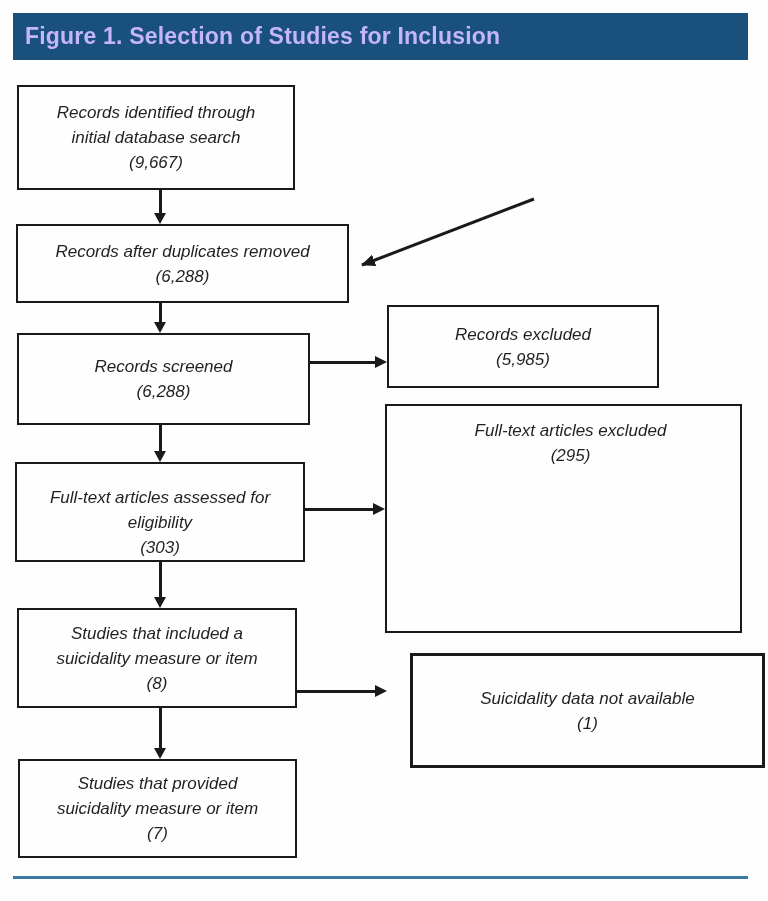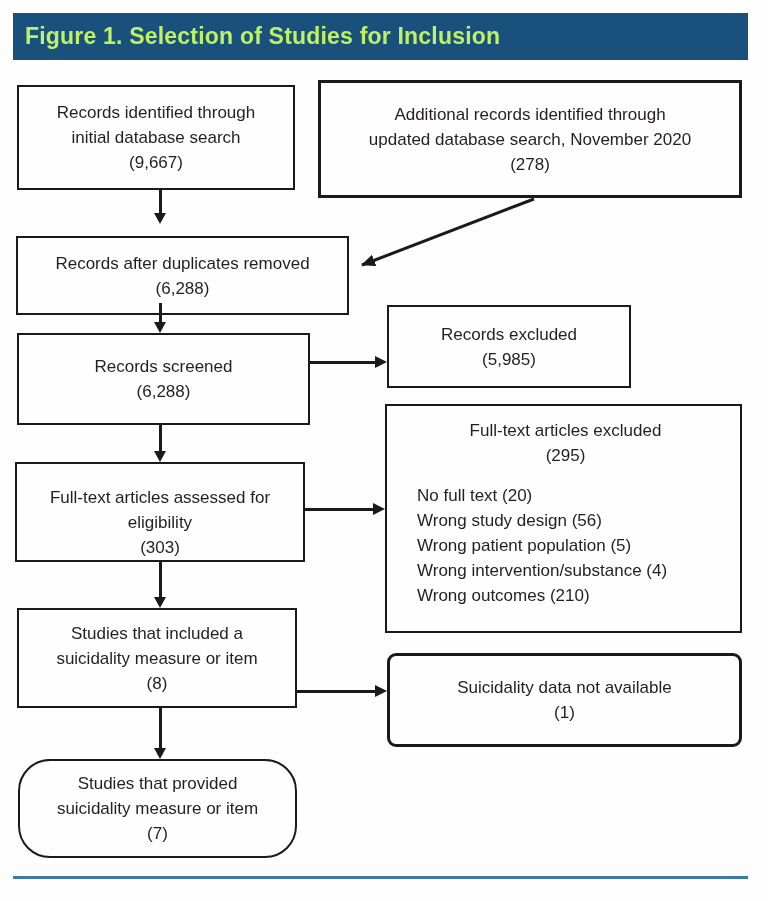--- a/index.html
+++ b/index.html
@@ -17,52 +17,52 @@
     left: 13px; top: 13px;
     width: 735px; height: 47px;
     background: #1a507c;
     display: flex;
     align-items: center;
     box-sizing: border-box;
     padding-left: 12px;
   }
   .title-bar h1 {
     margin: 0;
-    color: #bef264;
+    color: #c4b5fd;
     font-size: 23px;
     font-weight: bold;
     letter-spacing: 0.2px;
   }
   .box {
     position: absolute;
     box-sizing: border-box;
     border: 2.5px solid #1a1a1a;
     background: #fdfefd;
     display: flex;
     align-items: center;
     justify-content: center;
     text-align: center;
     font-size: 17px;
     line-height: 25px;
   }
-  .box-text, .box-title { white-space: pre-line; }
+  .box-text, .box-title { white-space: pre-line; font-style: italic; }
   .thick { border-width: 3px; }
 
   #box-initial       { left: 17px;  top: 85px;  width: 278px; height: 105px; }
   #box-updated       { left: 318px; top: 80px;  width: 424px; height: 118px; }
-  #box-duplicates    { left: 16px;  top: 236px; width: 333px; height: 79px;  }
+  #box-duplicates    { left: 16px;  top: 224px; width: 333px; height: 79px;  }
   #box-screened      { left: 17px;  top: 333px; width: 293px; height: 92px; align-items: center;  }
-  #box-rec-excluded  { left: 387px; top: 305px; width: 244px; height: 83px;  }
+  #box-rec-excluded  { left: 387px; top: 305px; width: 272px; height: 83px;  }
   #box-assessed      { left: 15px;  top: 462px; width: 290px; height: 100px; align-items: flex-end; }
   #box-ft-excluded   { left: 385px; top: 404px; width: 357px; height: 229px;
                        flex-direction: column; align-items: stretch; justify-content: flex-start;
-                       padding: 12px 18px 10px 22px; }
+                       padding: 12px 18px 10px 32px; }
   #box-included      { left: 17px;  top: 608px; width: 280px; height: 100px; justify-content: center; }
-  #box-notavail      { left: 387px; top: 653px; width: 355px; height: 94px; border-radius: 9px;  }
-  #box-provided      { left: 18px;  top: 759px; width: 279px; height: 99px; border-radius: 32px;  }
+  #box-notavail      { left: 410px; top: 653px; width: 355px; height: 115px;  }
+  #box-provided      { left: 18px;  top: 759px; width: 279px; height: 99px;  }
 
   #box-ft-excluded .box-title { text-align: center; margin-bottom: 15px; }
   .reasons { text-align: left; padding-left: 8px; }
   .reasons div { line-height: 25px; }
 
   
   .varrow {
     position: absolute;
     width: 16px;
     display: flex;
@@ -117,25 +117,20 @@
   <header class="title-bar">
     <h1>Figure 1. Selection of Studies for Inclusion</h1>
   </header>
 
   <div class="box" id="box-initial">
     <div class="box-text">Records identified through
 initial database search
 (9,667)</div>
   </div>
 
-  <div class="box thick" id="box-updated">
-    <div class="box-text">Additional records identified through
-updated database search, November 2020
-(278)</div>
-  </div>
 
   <div class="box" id="box-duplicates">
     <div class="box-text">Records after duplicates removed
 (6,288)</div>
   </div>
 
   <div class="box" id="box-screened">
     <div class="box-text">Records screened
 (6,288)</div>
   </div>
@@ -147,27 +142,20 @@
 
   <div class="box" id="box-assessed">
     <div class="box-text">Full-text articles assessed for
 eligibility
 (303)</div>
   </div>
 
   <div class="box" id="box-ft-excluded">
     <div class="box-title">Full-text articles excluded
 (295)</div>
-    <div class="reasons">
-      <div>No full text (20)</div>
-      <div>Wrong study design (56)</div>
-      <div>Wrong patient population (5)</div>
-      <div>Wrong intervention/substance (4)</div>
-      <div>Wrong outcomes (210)</div>
-    </div>
   </div>
 
   <div class="box" id="box-included">
     <div class="box-text">Studies that included a
 suicidality measure or item
 (8)</div>
   </div>
 
   <div class="box thick" id="box-notavail">
     <div class="box-text">Suicidality data not available

